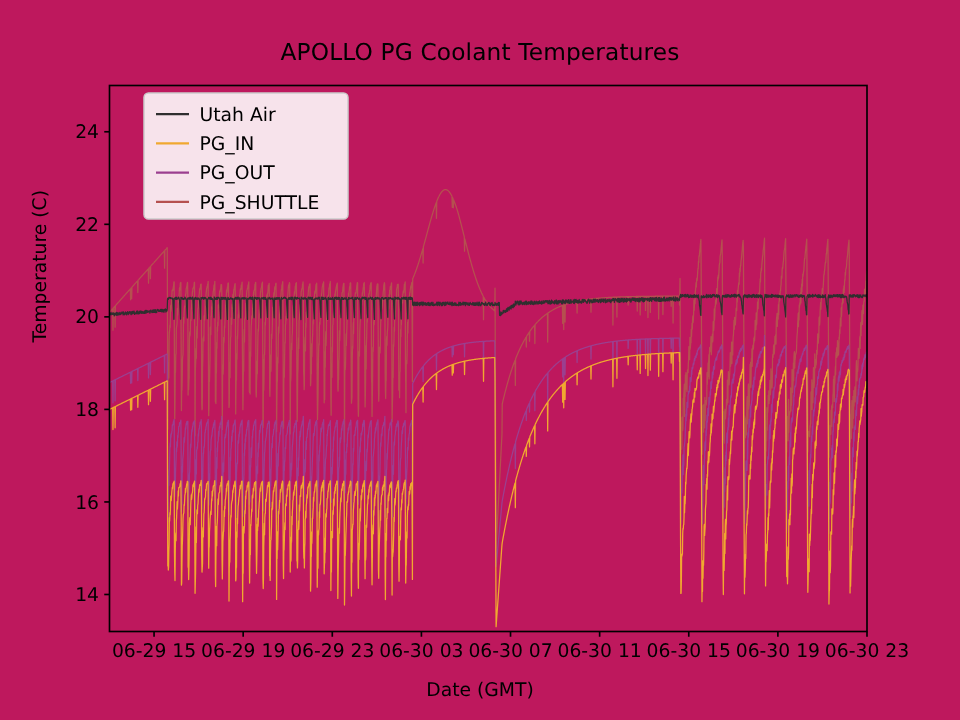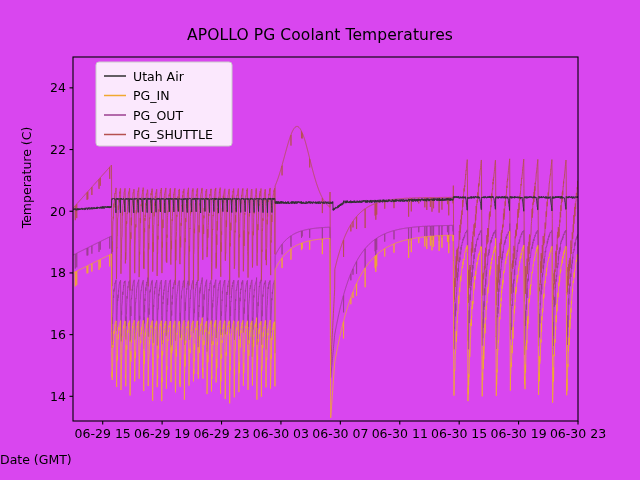--- a/index.html
+++ b/index.html
@@ -10,21 +10,21 @@
   body {
     width: 640px;
     height: 480px;
     font-family: "DejaVu Sans", sans-serif;
     overflow: hidden;
   }
   #figure {
     position: relative;
     width: 640px;
     height: 480px;
-    background: #d946ef;
+    background: #be185d;
   }
   #chart-title {
     position: absolute;
     left: 0;
     top: 26px;
     width: 640px;
     text-align: center;
     font-size: 15.5px;
     color: #000000;
     letter-spacing: 0.1px;
@@ -37,20 +37,21 @@
     text-align: center;
     transform: rotate(-90deg);
     font-size: 12.5px;
     color: #000000;
   }
   #xlabel {
     position: absolute;
     left: 0;
     top: 452px;
     width: 640px;
+    text-align: center;
     font-size: 12.5px;
     color: #000000;
   }
   #plot-svg {
     position: absolute;
     left: 0;
     top: 0;
   }
   .tick-text {
     font-family: "DejaVu Sans", sans-serif;

